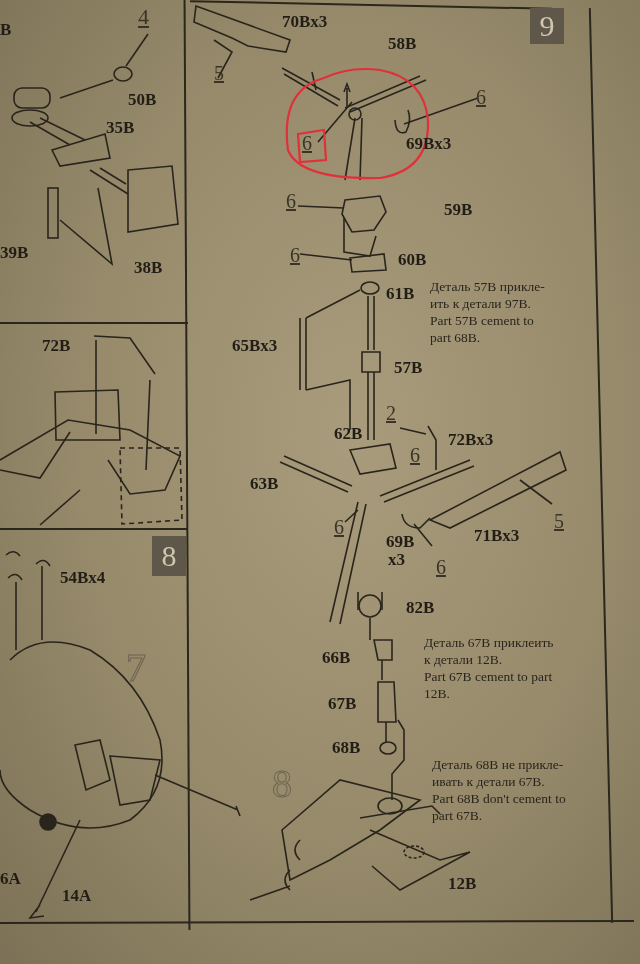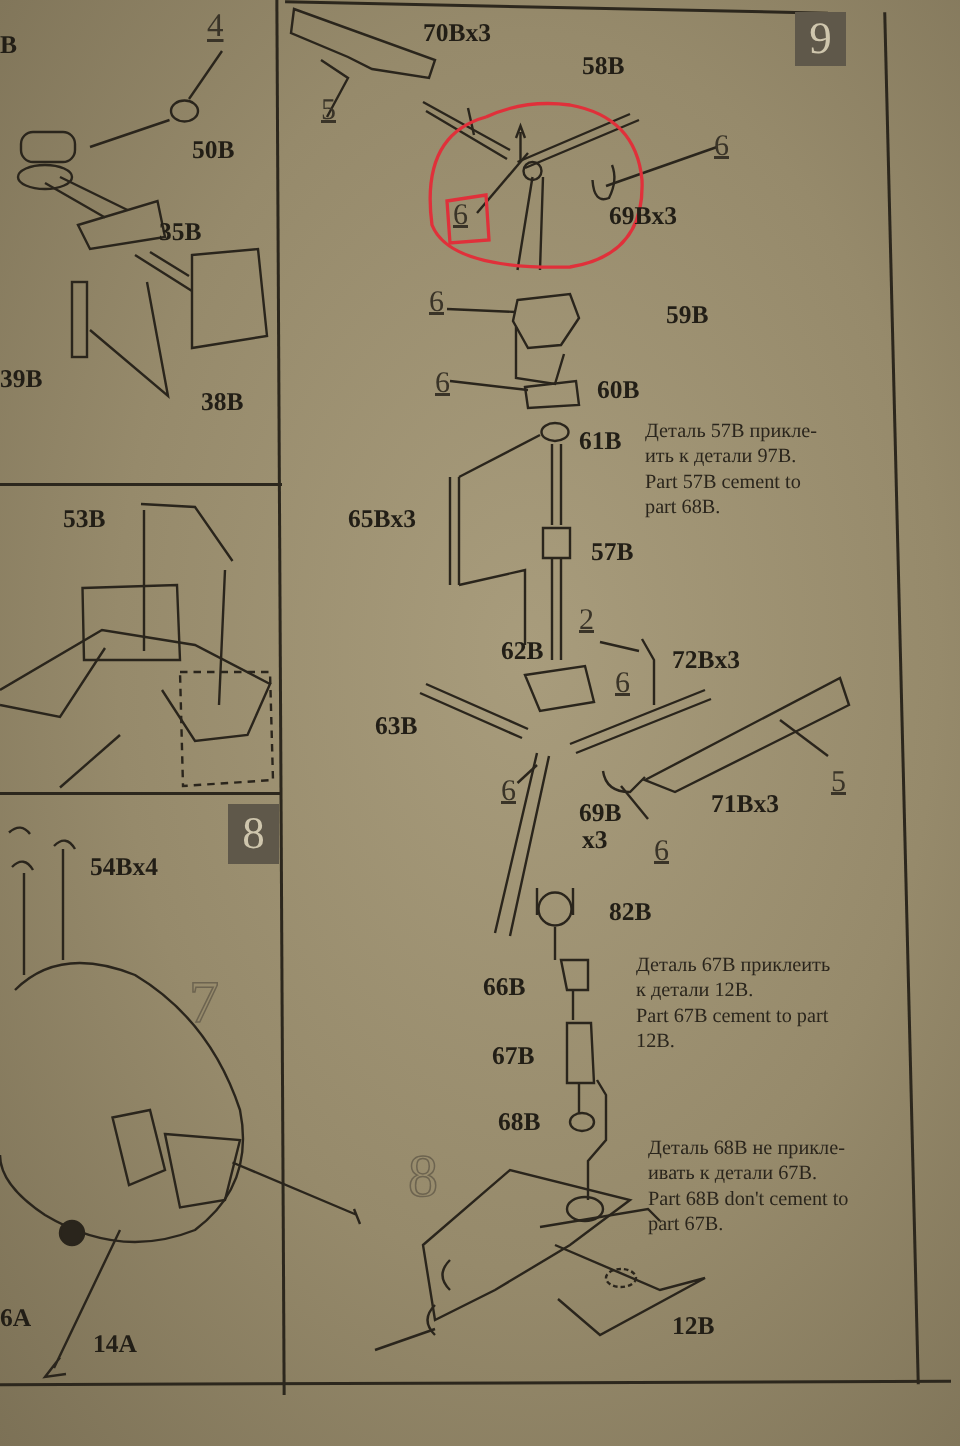--- a/index.html
+++ b/index.html
@@ -125,25 +125,25 @@
 
     <g stroke="#e0303a" stroke-width="2.2" fill="none">
       <path d="M324 78 Q280 90 288 150 Q300 180 380 178 Q430 170 428 120 Q424 78 380 70 Q350 66 324 78"></path>
       <path d="M298 134 L324 130 L326 160 L300 162 Z"></path>
     </g>
   </svg>
 
   <span class="lbl" style="left:0;top:20px;">B</span>
   <span class="num" style="left:138px;top:4px;font-size:22px;">4</span>
   <span class="lbl" style="left:128px;top:90px;">50B</span>
-  <span class="lbl" style="left:106px;top:145px;">35B</span>
+  <span class="lbl" style="left:106px;top:118px;">35B</span>
   <span class="lbl" style="left:0;top:243px;">39B</span>
   <span class="lbl" style="left:134px;top:258px;">38B</span>
 
-  <span class="lbl" style="left:42px;top:336px;">53B</span>
+  <span class="lbl" style="left:42px;top:336px;">72B</span>
 
   <span class="lbl" style="left:60px;top:568px;">54Bx4</span>
   <span class="bignum" style="left:126px;top:644px;">7</span>
   <span class="lbl" style="left:0;top:869px;">6A</span>
   <span class="lbl" style="left:62px;top:886px;">14A</span>
 
   <span class="num" style="left:214px;top:62px;">5</span>
   <span class="lbl" style="left:282px;top:12px;">70Bx3</span>
   <span class="lbl" style="left:388px;top:34px;">58B</span>
   <span class="num" style="left:302px;top:132px;">6</span>

